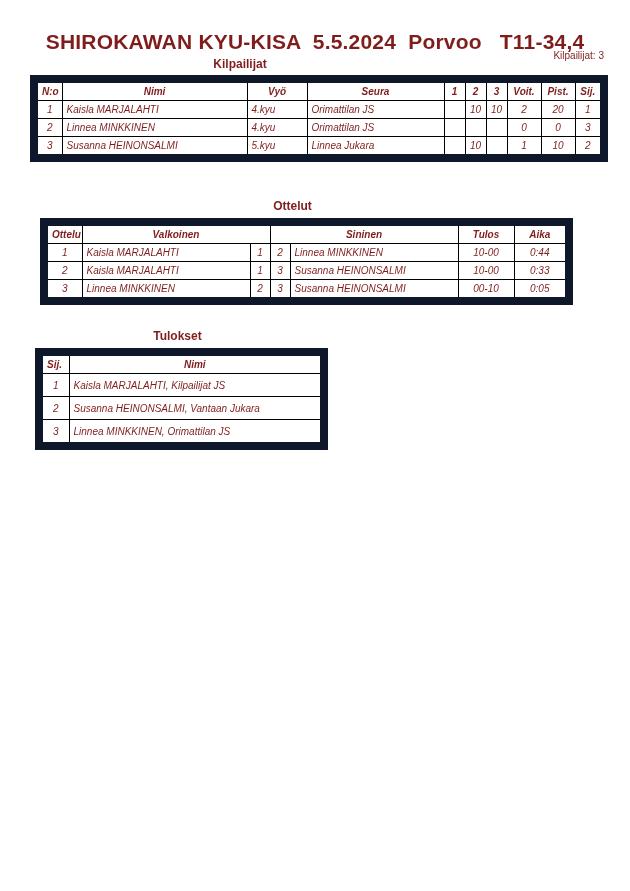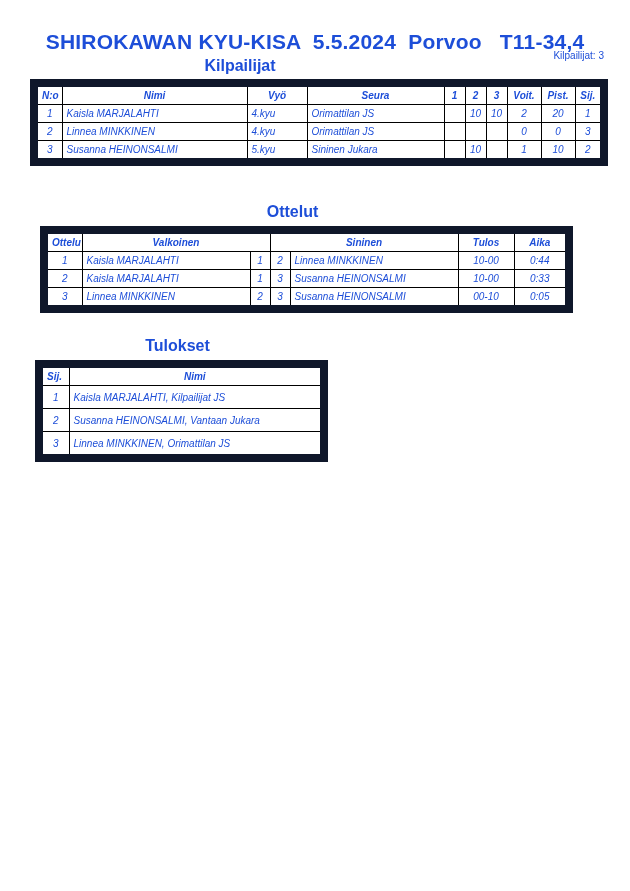--- a/index.html
+++ b/index.html
@@ -1,42 +1,42 @@
 <!DOCTYPE html>
 <html><head>
 <meta charset="utf-8">
 <style>
   html, body { margin: 0; padding: 0; background: #ffffff; }
   .page {
     position: relative;
     width: 630px;
     height: 891px;
     background: #ffffff;
-    color: #1d4ed8;
+    color: #7f1d1d;
     font-family: "Liberation Sans", sans-serif;
     overflow: hidden;
   }
   .title {
     padding-top: 30px;
     text-align: center;
     font-weight: bold;
     font-size: 21px;
     white-space: pre;
     letter-spacing: 0.2px;
   }
   .count-label {
     position: absolute;
     top: 50px;
     right: 26px;
     font-size: 10px;
   }
   .section-title {
     text-align: center;
     font-weight: bold;
-    font-size: 16px;
+    font-size: 12px;
   }
   .kilpailijat-title { width: 420px; margin: 3px 0 4px 30px; }
   .ottelut-title    { width: 525px; margin: 37px 0 5px 30px; }
   .tulokset-title   { width: 285px; margin: 24px 0 5px 35px; }
 
   table {
     border-collapse: collapse;
     table-layout: fixed;
     font-size: 10px;
     border: 8px solid #0f172a;
@@ -119,21 +119,21 @@
         <td></td>
         <td></td>
         <td>0</td>
         <td>0</td>
         <td>3</td>
       </tr>
       <tr>
         <td>3</td>
         <td class="al">Susanna HEINONSALMI</td>
         <td class="al">5.kyu</td>
-        <td class="al">Sininen Jukara</td>
+        <td class="al">Linnea Jukara</td>
         <td></td>
         <td>10</td>
         <td></td>
         <td>1</td>
         <td>10</td>
         <td>2</td>
       </tr>
     </tbody>
   </table>
 

